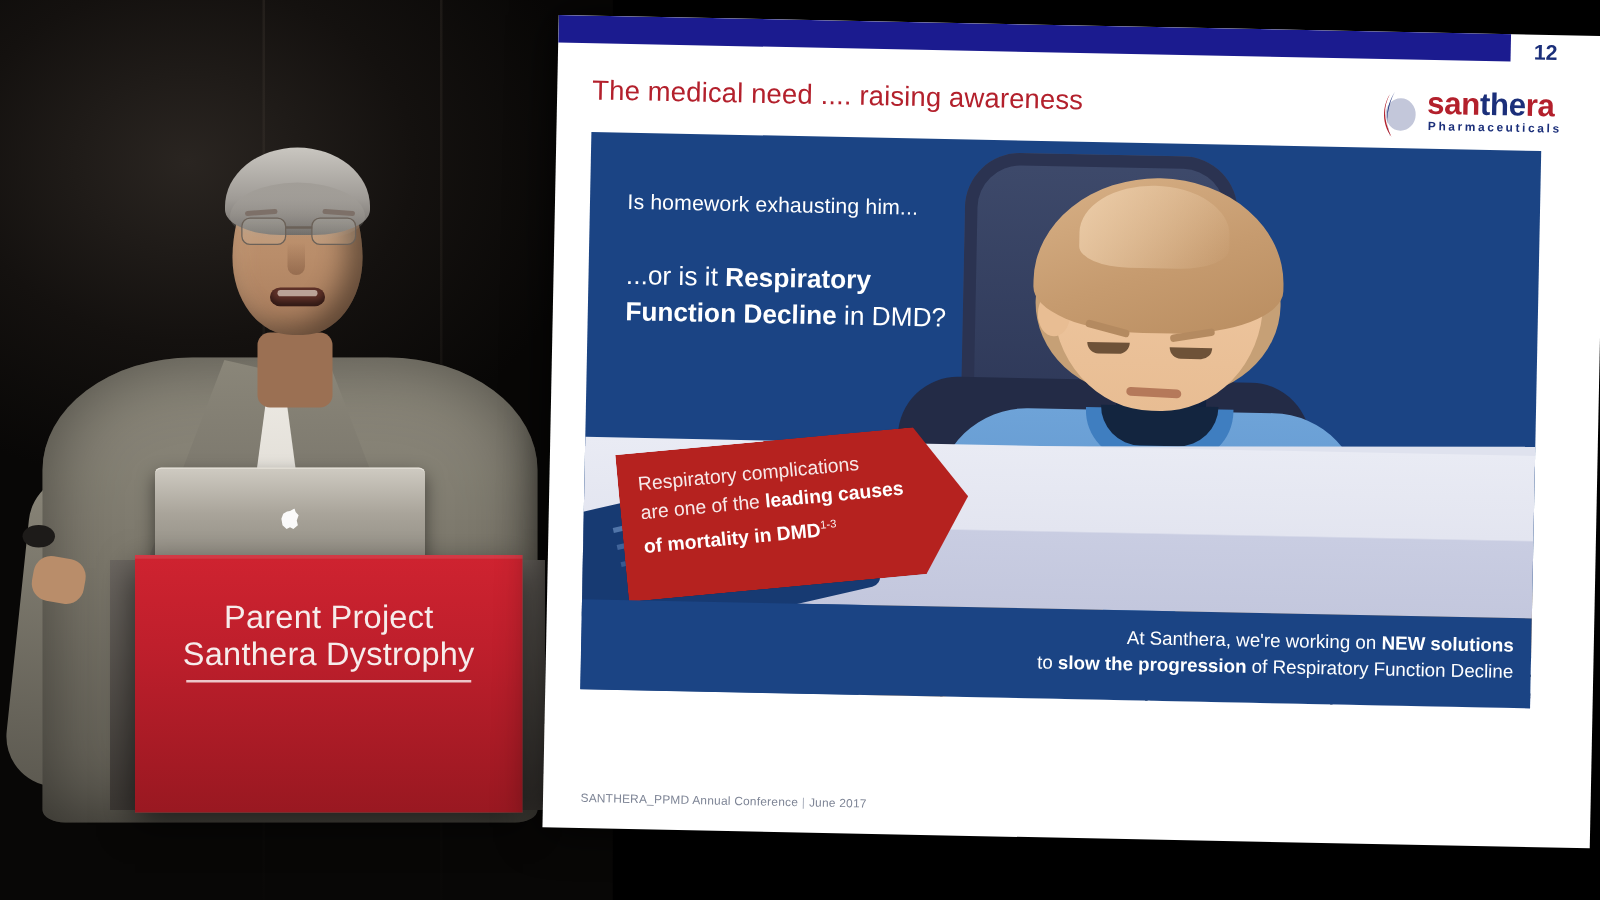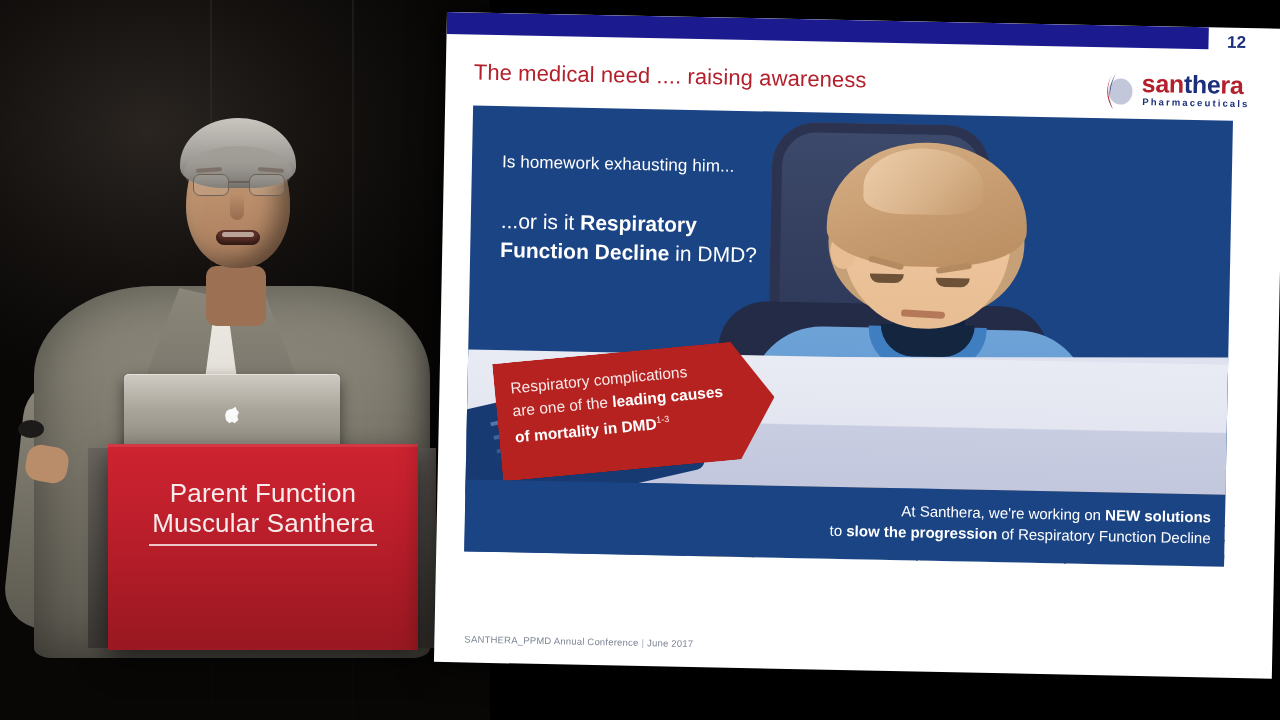--- a/index.html
+++ b/index.html
@@ -408,22 +408,22 @@
   </div>
 
   <div class="laptop-lid">
     <div class="apple-logo"></div>
   </div>
 
   <div class="podium-side l"></div>
   <div class="podium-side r"></div>
   <div class="podium">
     <div class="podium-text">
-      <div class="ppmd-l1">Parent Function</div>
-      <div class="ppmd-l1">Muscular Santhera</div>
+      <div class="ppmd-l1">Parent Project</div>
+      <div class="ppmd-l1">Santhera Dystrophy</div>
       <div class="ppmd-rule"></div>
     </div>
   </div>
 
   <div class="slide-wrap">
     <div class="slide">
 
       <div class="slide-headband"></div>
       <div class="slide-pagenum">12</div>
 

